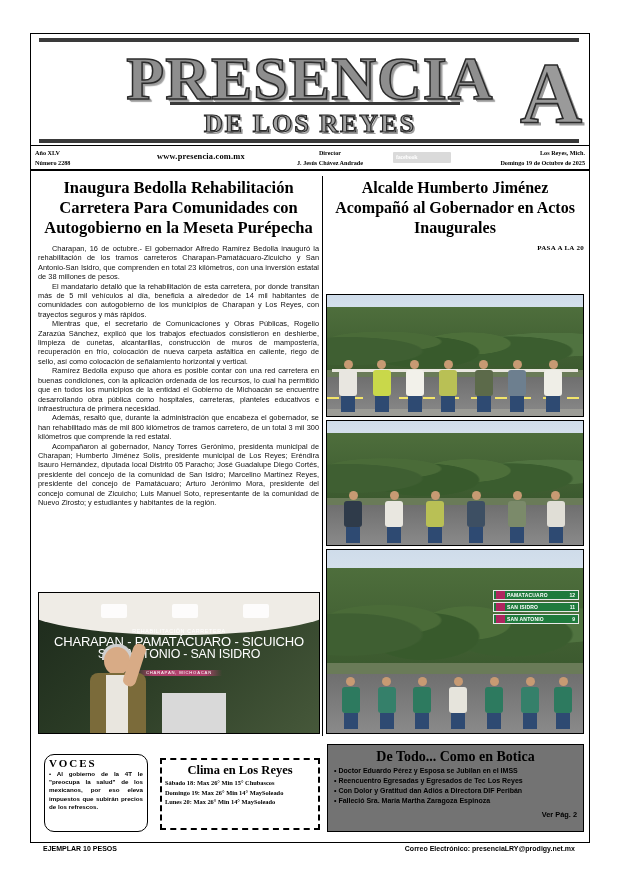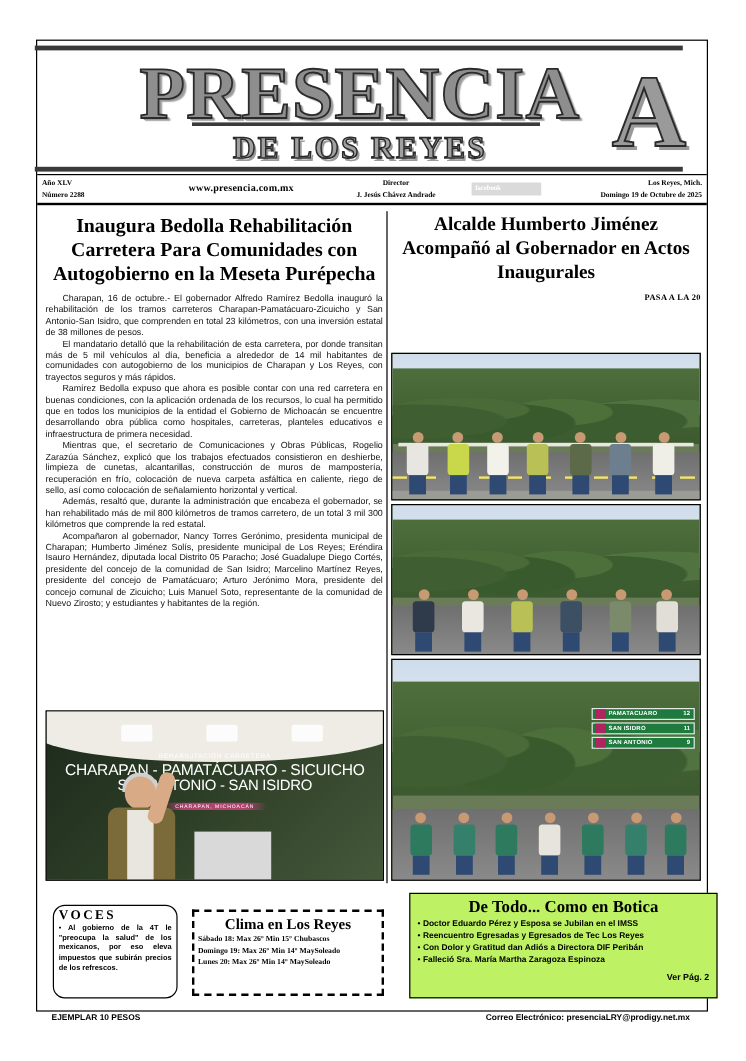--- a/index.html
+++ b/index.html
@@ -19,21 +19,21 @@
   .frame{
     position:absolute;
     left:30px;top:33px;
     width:560px;height:810px;
     border:1.5px solid #000;
     box-sizing:border-box;
   }
 
   
   .masthead{
-    position:absolute;left:20px;top:38px;width:560px;height:106px;
+    position:absolute;left:30px;top:38px;width:560px;height:106px;
   }
   .mast-rule-top{
     position:absolute;left:9px;top:0;width:540px;height:4px;background:#3a3a3a;
   }
   .mast-rule-bottom{
     position:absolute;left:9px;bottom:1px;width:540px;height:4px;background:#3a3a3a;
   }
   .mast-word{
     position:absolute;left:0;top:4px;width:560px;height:72px;
     font-family:"Liberation Serif", serif;
@@ -235,22 +235,22 @@
   .clima-title{
     text-align:center;font-family:"Liberation Serif", serif;font-weight:bold;
     font-size:12.5px;line-height:16px;
   }
   .clima-row{
     font-family:"Liberation Serif", serif;font-weight:bold;
     font-size:6.4px;line-height:9.6px;white-space:nowrap;
   }
 
   .botica{
-    position:absolute;left:341px;top:744px;width:257px;height:88px;
-    border:1.4px solid #000;box-sizing:border-box;background:#bef264;padding:3px 6px;
+    position:absolute;left:327px;top:744px;width:257px;height:88px;
+    border:1.4px solid #000;box-sizing:border-box;background:#737373;padding:3px 6px;
   }
   .botica-title{
     text-align:center;font-family:"Liberation Serif", serif;font-weight:bold;
     font-size:14px;line-height:18px;
   }
   .botica-item{
     font-size:7px;line-height:10px;font-weight:bold;
     font-family:"Liberation Sans",sans-serif;white-space:nowrap;
   }
   .botica-ver{
@@ -303,22 +303,22 @@
       <div>Domingo 19 de Octubre de 2025</div>
     </div>
   </div>
 
   <div class="col-divider"></div>
 
   <div class="col-left">
     <h1 class="headline">Inaugura Bedolla Rehabilitación Carretera Para Comunidades con Autogobierno en la Meseta Purépecha</h1>
     <p class="body">Charapan, 16 de octubre.- El gobernador Alfredo Ramírez Bedolla inauguró la rehabilitación de los tramos carreteros Charapan-Pamatácuaro-Zicuicho y San Antonio-San Isidro, que comprenden en total 23 kilómetros, con una inversión estatal de 38 millones de pesos.</p>
     <p class="body">El mandatario detalló que la rehabilitación de esta carretera, por donde transitan más de 5 mil vehículos al día, beneficia a alrededor de 14 mil habitantes de comunidades con autogobierno de los municipios de Charapan y Los Reyes, con trayectos seguros y más rápidos.</p>
+    <p class="body">Mientras que, el secretario de Comunicaciones y Obras Públicas, Rogelio Zarazúa Sánchez, explicó que los trabajos efectuados consistieron en deshierbe, limpieza de cunetas, alcantarillas, construcción de muros de mampostería, recuperación en frío, colocación de nueva carpeta asfáltica en caliente, riego de sello, así como colocación de señalamiento horizontal y vertical.</p>
     <p class="body">Ramírez Bedolla expuso que ahora es posible contar con una red carretera en buenas condiciones, con la aplicación ordenada de los recursos, lo cual ha permitido que en todos los municipios de la entidad el Gobierno de Michoacán se encuentre desarrollando obra pública como hospitales, carreteras, planteles educativos e infraestructura de primera necesidad.</p>
-    <p class="body">Mientras que, el secretario de Comunicaciones y Obras Públicas, Rogelio Zarazúa Sánchez, explicó que los trabajos efectuados consistieron en deshierbe, limpieza de cunetas, alcantarillas, construcción de muros de mampostería, recuperación en frío, colocación de nueva carpeta asfáltica en caliente, riego de sello, así como colocación de señalamiento horizontal y vertical.</p>
     <p class="body">Además, resaltó que, durante la administración que encabeza el gobernador, se han rehabilitado más de mil 800 kilómetros de tramos carretero, de un total 3 mil 300 kilómetros que comprende la red estatal.</p>
     <p class="body">Acompañaron al gobernador, Nancy Torres Gerónimo, presidenta municipal de Charapan; Humberto Jiménez Solís, presidente municipal de Los Reyes; Eréndira Isauro Hernández, diputada local Distrito 05 Paracho; José Guadalupe Diego Cortés, presidente del concejo de la comunidad de San Isidro; Marcelino Martínez Reyes, presidente del concejo de Pamatácuaro; Arturo Jerónimo Mora, presidente del concejo comunal de Zicuicho; Luis Manuel Soto, representante de la comunidad de Nuevo Zirosto; y estudiantes y habitantes de la región.</p>
   </div>
 
   <div class="photo photo-left ph-left-main bordered">
     <div class="banner-bg"></div>
     <div class="banner-arc"></div>
     <div class="logos">
       <span class="logo-chip"></span>
       <span class="logo-chip"></span>

